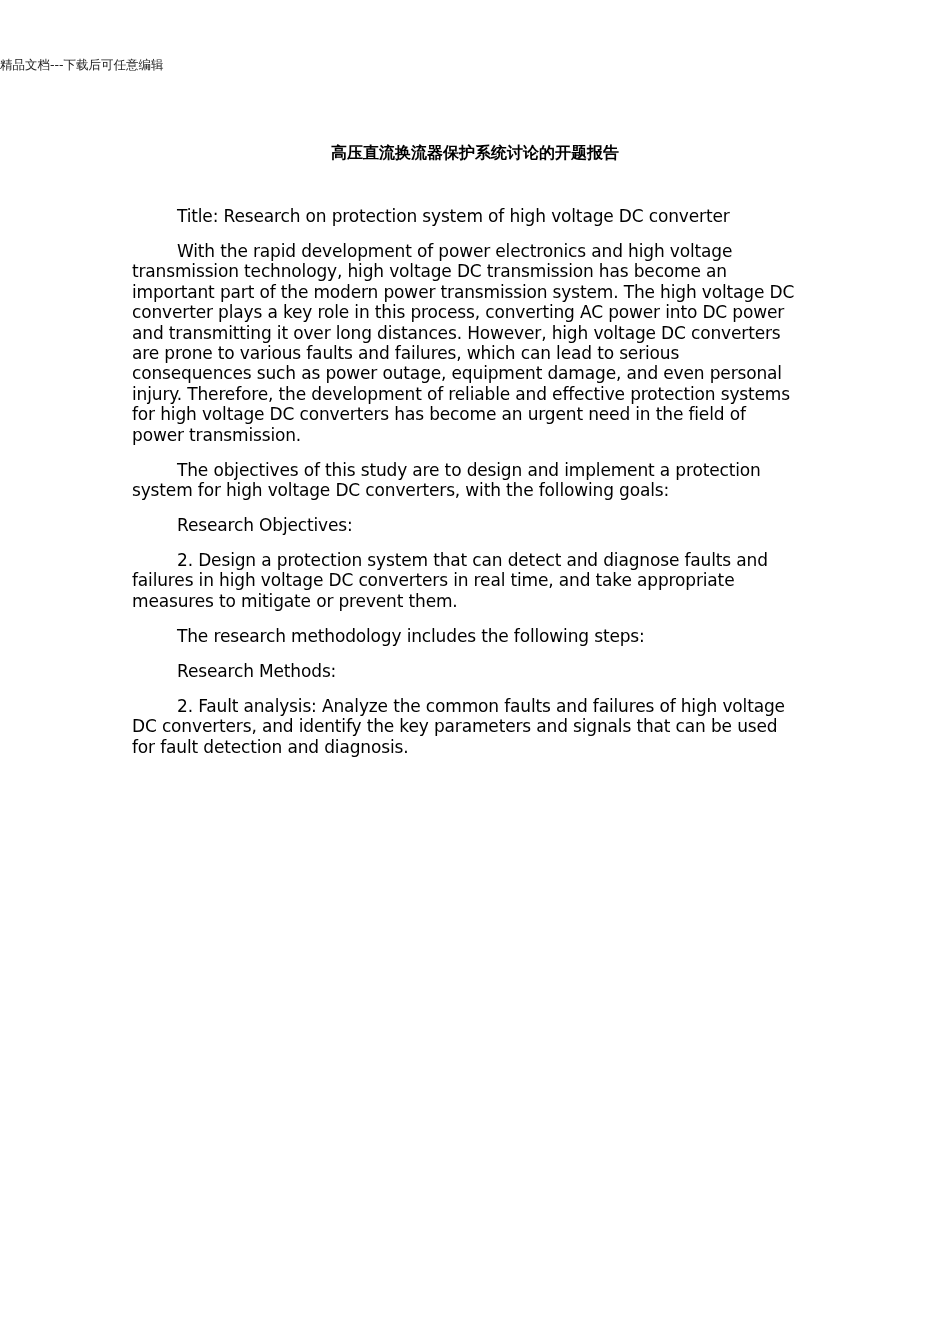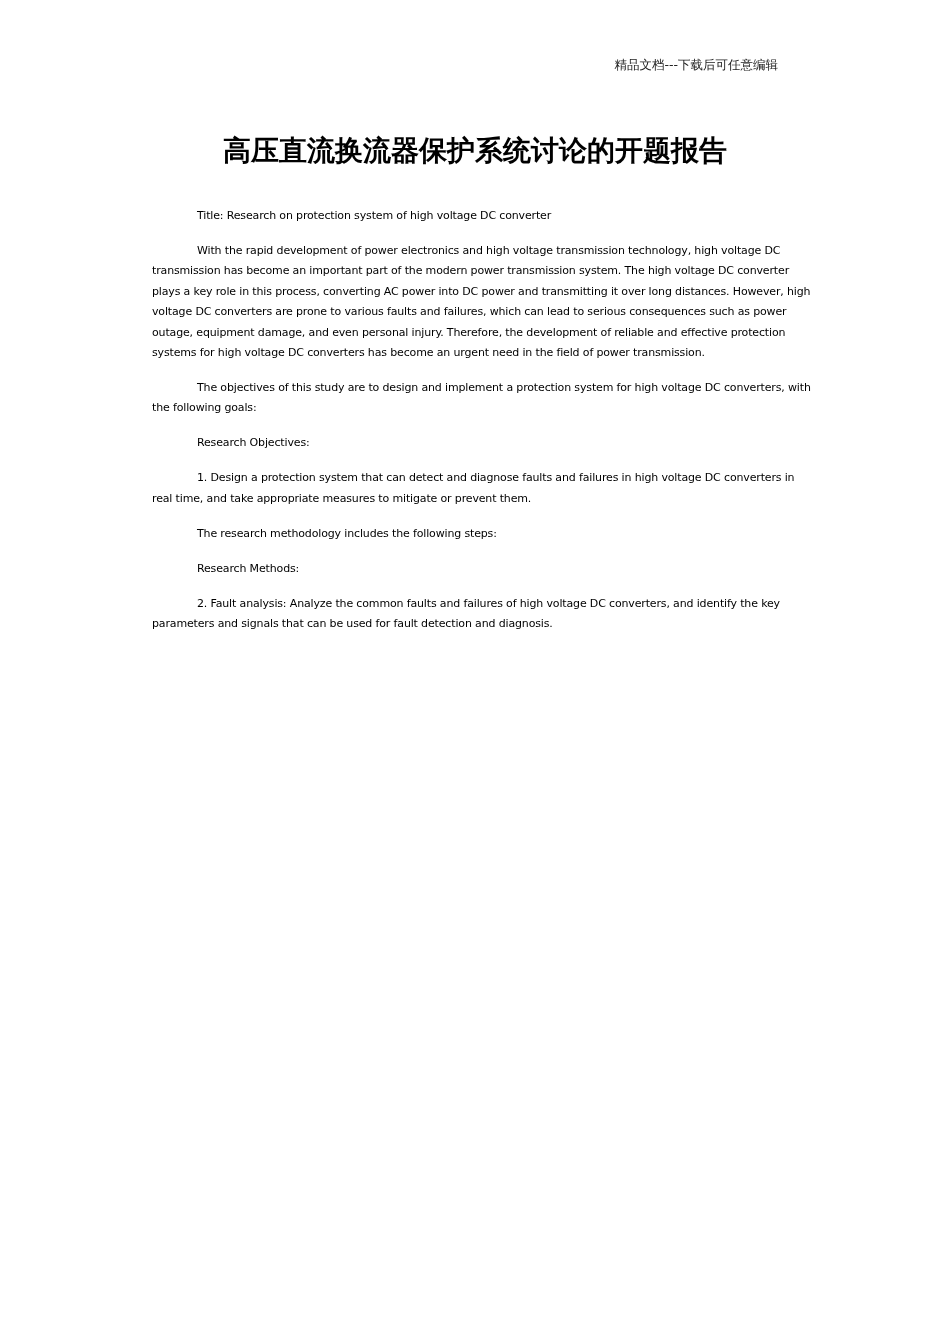--- a/index.html
+++ b/index.html
@@ -12,62 +12,62 @@
       height: 1344px;
       position: relative;
       overflow: hidden;
       color: #000000;
     }
     .page-header {
       position: absolute;
       top: 57px;
       left: 0;
       width: 778px;
-      text-align: right;
+      text-align: left;
       font-family: "DejaVu Sans", sans-serif;
       font-size: 12.5px;
       color: #222222;
       line-height: 16px;
     }
     .doc-title {
       position: absolute;
       top: 137px;
       left: 0;
       width: 950px;
       text-align: center;
-      font-family: Liberation Mono, monospace;
-      font-size: 28px;
+      font-family: Liberation Sans, sans-serif;
+      font-size: 16px;
       font-weight: bold;
       line-height: 32px;
       margin: 0;
     }
     .doc-body {
       position: absolute;
       top: 206px;
-      left: 152px;
+      left: 132px;
       width: 665px;
       font-family: "DejaVu Sans", sans-serif;
-      font-size: 11px;
+      font-size: 17px;
       line-height: 20.4px;
       letter-spacing: -0.15px;
     }
     .doc-body p {
       margin: 0 0 14.6px 0;
       text-indent: 45px;
     }
   </style>
 </head>
 <body>
 
 <div class="page-header">精品文档---下载后可任意编辑</div>
 
 <h1 class="doc-title">高压直流换流器保护系统讨论的开题报告</h1>
 
 <div class="doc-body">
   <p>Title: Research on protection system of high voltage DC converter</p>
   <p>With the rapid development of power electronics and high voltage transmission technology, high voltage DC transmission has become an important part of the modern power transmission system. The high voltage DC converter plays a key role in this process, converting AC power into DC power and transmitting it over long distances. However, high voltage DC converters are prone to various faults and failures, which can lead to serious consequences such as power outage, equipment damage, and even personal injury. Therefore, the development of reliable and effective protection systems for high voltage DC converters has become an urgent need in the field of power transmission.</p>
   <p>The objectives of this study are to design and implement a protection system for high voltage DC converters, with the following goals:</p>
   <p>Research Objectives:</p>
-  <p>1. Design a protection system that can detect and diagnose faults and failures in high voltage DC converters in real time, and take appropriate measures to mitigate or prevent them.</p>
+  <p>2. Design a protection system that can detect and diagnose faults and failures in high voltage DC converters in real time, and take appropriate measures to mitigate or prevent them.</p>
   <p>The research methodology includes the following steps:</p>
   <p>Research Methods:</p>
   <p>2. Fault analysis: Analyze the common faults and failures of high voltage DC converters, and identify the key parameters and signals that can be used for fault detection and diagnosis.</p>
 </div>
 
 </body></html>

